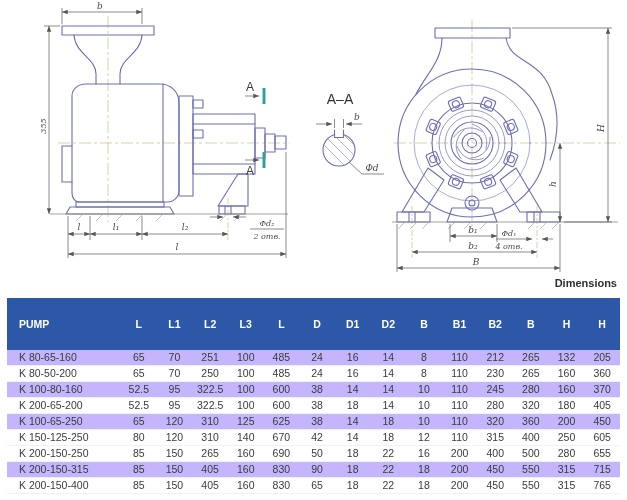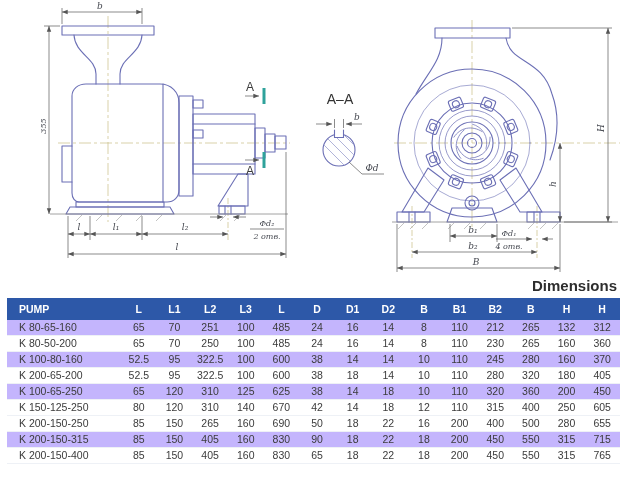--- a/index.html
+++ b/index.html
@@ -17,30 +17,30 @@
   .gh{stroke:#9a9a9a;stroke-width:0.6;}
   .hat{stroke:#8f94c9;stroke-width:0.7;}
   .tick{stroke:#2fa29b;stroke-width:3;}
   .dtxt{fill:#44474f;font:italic 9px "DejaVu Serif",serif;}
   .dtxt-sm{fill:#44474f;font:italic 8px "DejaVu Serif",serif;}
   .atxt{fill:#3c3c3c;font:12px "Liberation Sans",sans-serif;}
   .sectxt{fill:#333;font:14px "Liberation Sans",sans-serif;}
 
   .heading{
     position:absolute;top:277px;right:10px;
-    font-size:15px;font-weight:bold;color:#2e2e2e;
+    font-size:11px;font-weight:bold;color:#2e2e2e;
   }
   table.dims{
     position:absolute;top:298px;left:7px;width:613px;
     border-collapse:collapse;table-layout:fixed;
     font-family:"Liberation Sans",sans-serif;
   }
   table.dims th{
     background:#2d58a8;color:#ffffff;font-weight:bold;font-size:10.5px;
-    padding:5px 2px;text-align:center;
+    padding:20px 2px;text-align:center;
   }
   table.dims th:first-child{text-align:left;padding-left:12px;width:100px;}
   table.dims td{
     font-size:10.5px;line-height:11px;padding:2px 2px;text-align:center;color:#3b3b3b;
     border-bottom:1px solid #eef1f6;white-space:nowrap;
   }
   table.dims td:first-child{text-align:left;padding-left:12px;}
   table.dims tr.alt{background:#c4b5fd;}
 </style>
 </head>
@@ -330,21 +330,21 @@
         <td>100</td>
         <td>485</td>
         <td>24</td>
         <td>16</td>
         <td>14</td>
         <td>8</td>
         <td>110</td>
         <td>212</td>
         <td>265</td>
         <td>132</td>
-        <td>312</td>
+        <td>205</td>
       </tr>
       <tr>
         <td>K 80-50-200</td>
         <td>65</td>
         <td>70</td>
         <td>250</td>
         <td>100</td>
         <td>485</td>
         <td>24</td>
         <td>16</td>

